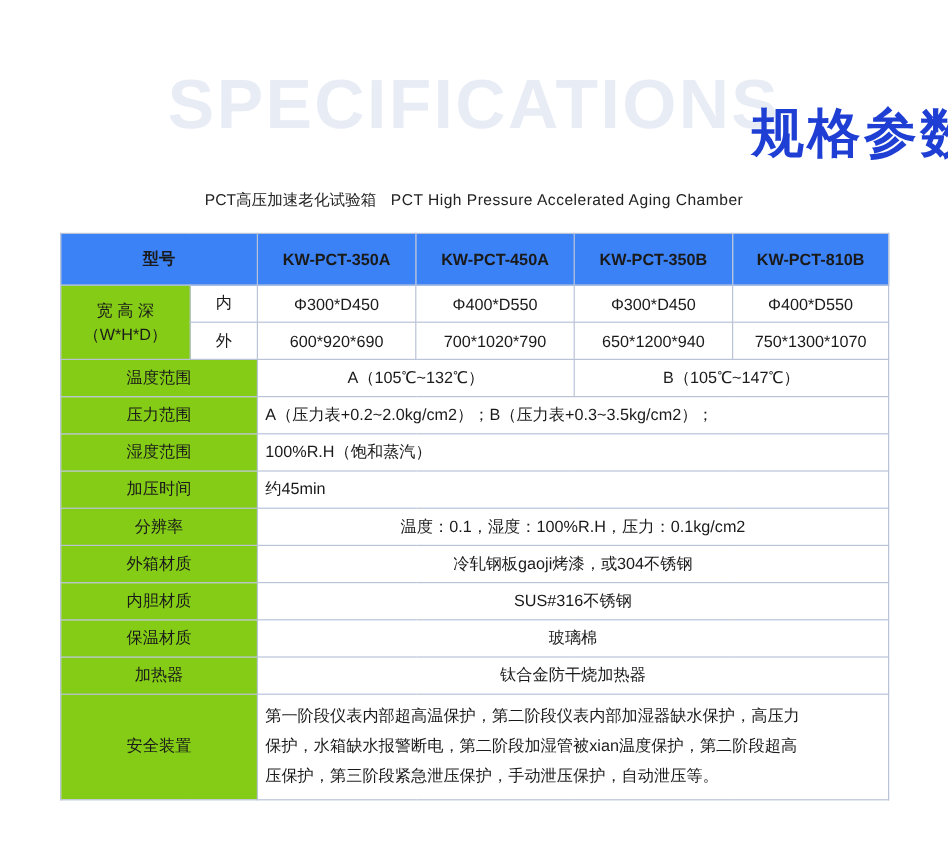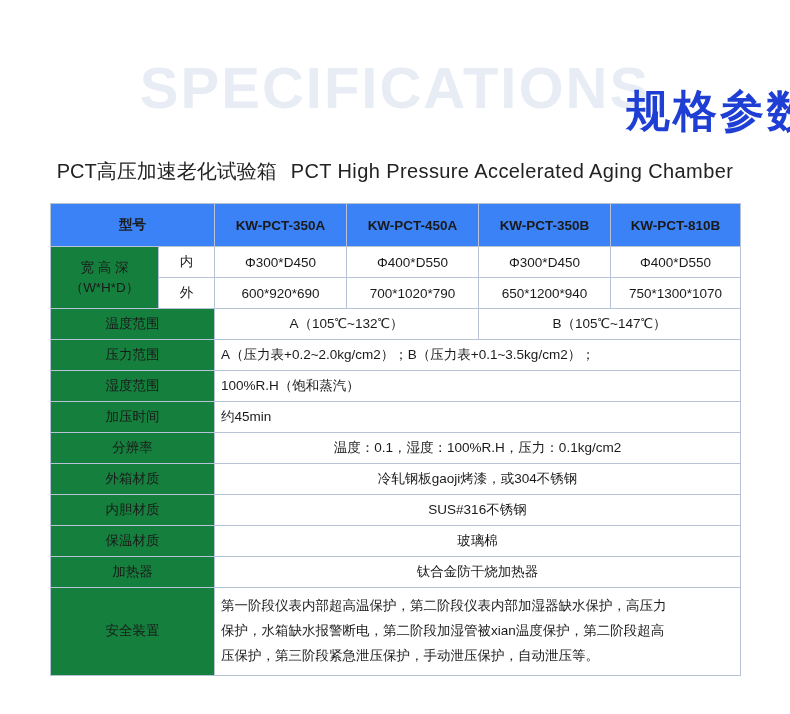--- a/index.html
+++ b/index.html
@@ -47,21 +47,21 @@
     font-size: 44px;
     font-weight: bold;
     color: #1f3fd4;
     letter-spacing: 3px;
     white-space: nowrap;
     margin-left: 24px;
   }
 
   .subtitle {
     text-align: center;
-    font-size: 20px;
+    font-size: 13px;
     color: #222;
     margin-top: 8px;
     letter-spacing: 0.4px;
   }
   .subtitle .cn { letter-spacing: 0px; }
   .subtitle .en { margin-left: 8px; }
 
   
   .table-wrap {
     margin: 18px auto 0;
@@ -83,21 +83,21 @@
     background: #3b82f6;
     color: #ffffff;
     font-weight: bold;
     text-align: center;
     height: 30px;
     border: 1px solid #2b4b93;
     font-size: 14px;
   }
   .lbl {
     text-align: center;
-    background: #15803d;
+    background: #84cc16;
     color: #222;
   }
   .lbl-dim {
     text-align: center;
     line-height: 1.45;
   }
   .sub-lbl {
     text-align: center;
     width: 56px;
   }
@@ -178,21 +178,21 @@
         </tr>
 
         <tr class="row-h">
           <td class="lbl" colspan="2">温度范围</td>
           <td class="val-c" colspan="2">A（105℃~132℃）</td>
           <td class="val-c" colspan="2">B（105℃~147℃）</td>
         </tr>
 
         <tr class="row-h">
           <td class="lbl" colspan="2">压力范围</td>
-          <td class="val-l" colspan="4">A（压力表+0.2~2.0kg/cm2）；B（压力表+0.1~3.5kg/cm2）；</td>
+          <td class="val-l" colspan="4">A（压力表+0.2~2.0kg/cm2）；B（压力表+0.3~3.5kg/cm2）；</td>
         </tr>
 
         <tr class="row-h">
           <td class="lbl" colspan="2">湿度范围</td>
           <td class="val-l" colspan="4">100%R.H（饱和蒸汽）</td>
         </tr>
 
         <tr class="row-h">
           <td class="lbl" colspan="2">加压时间</td>
           <td class="val-l" colspan="4">约45min</td>

